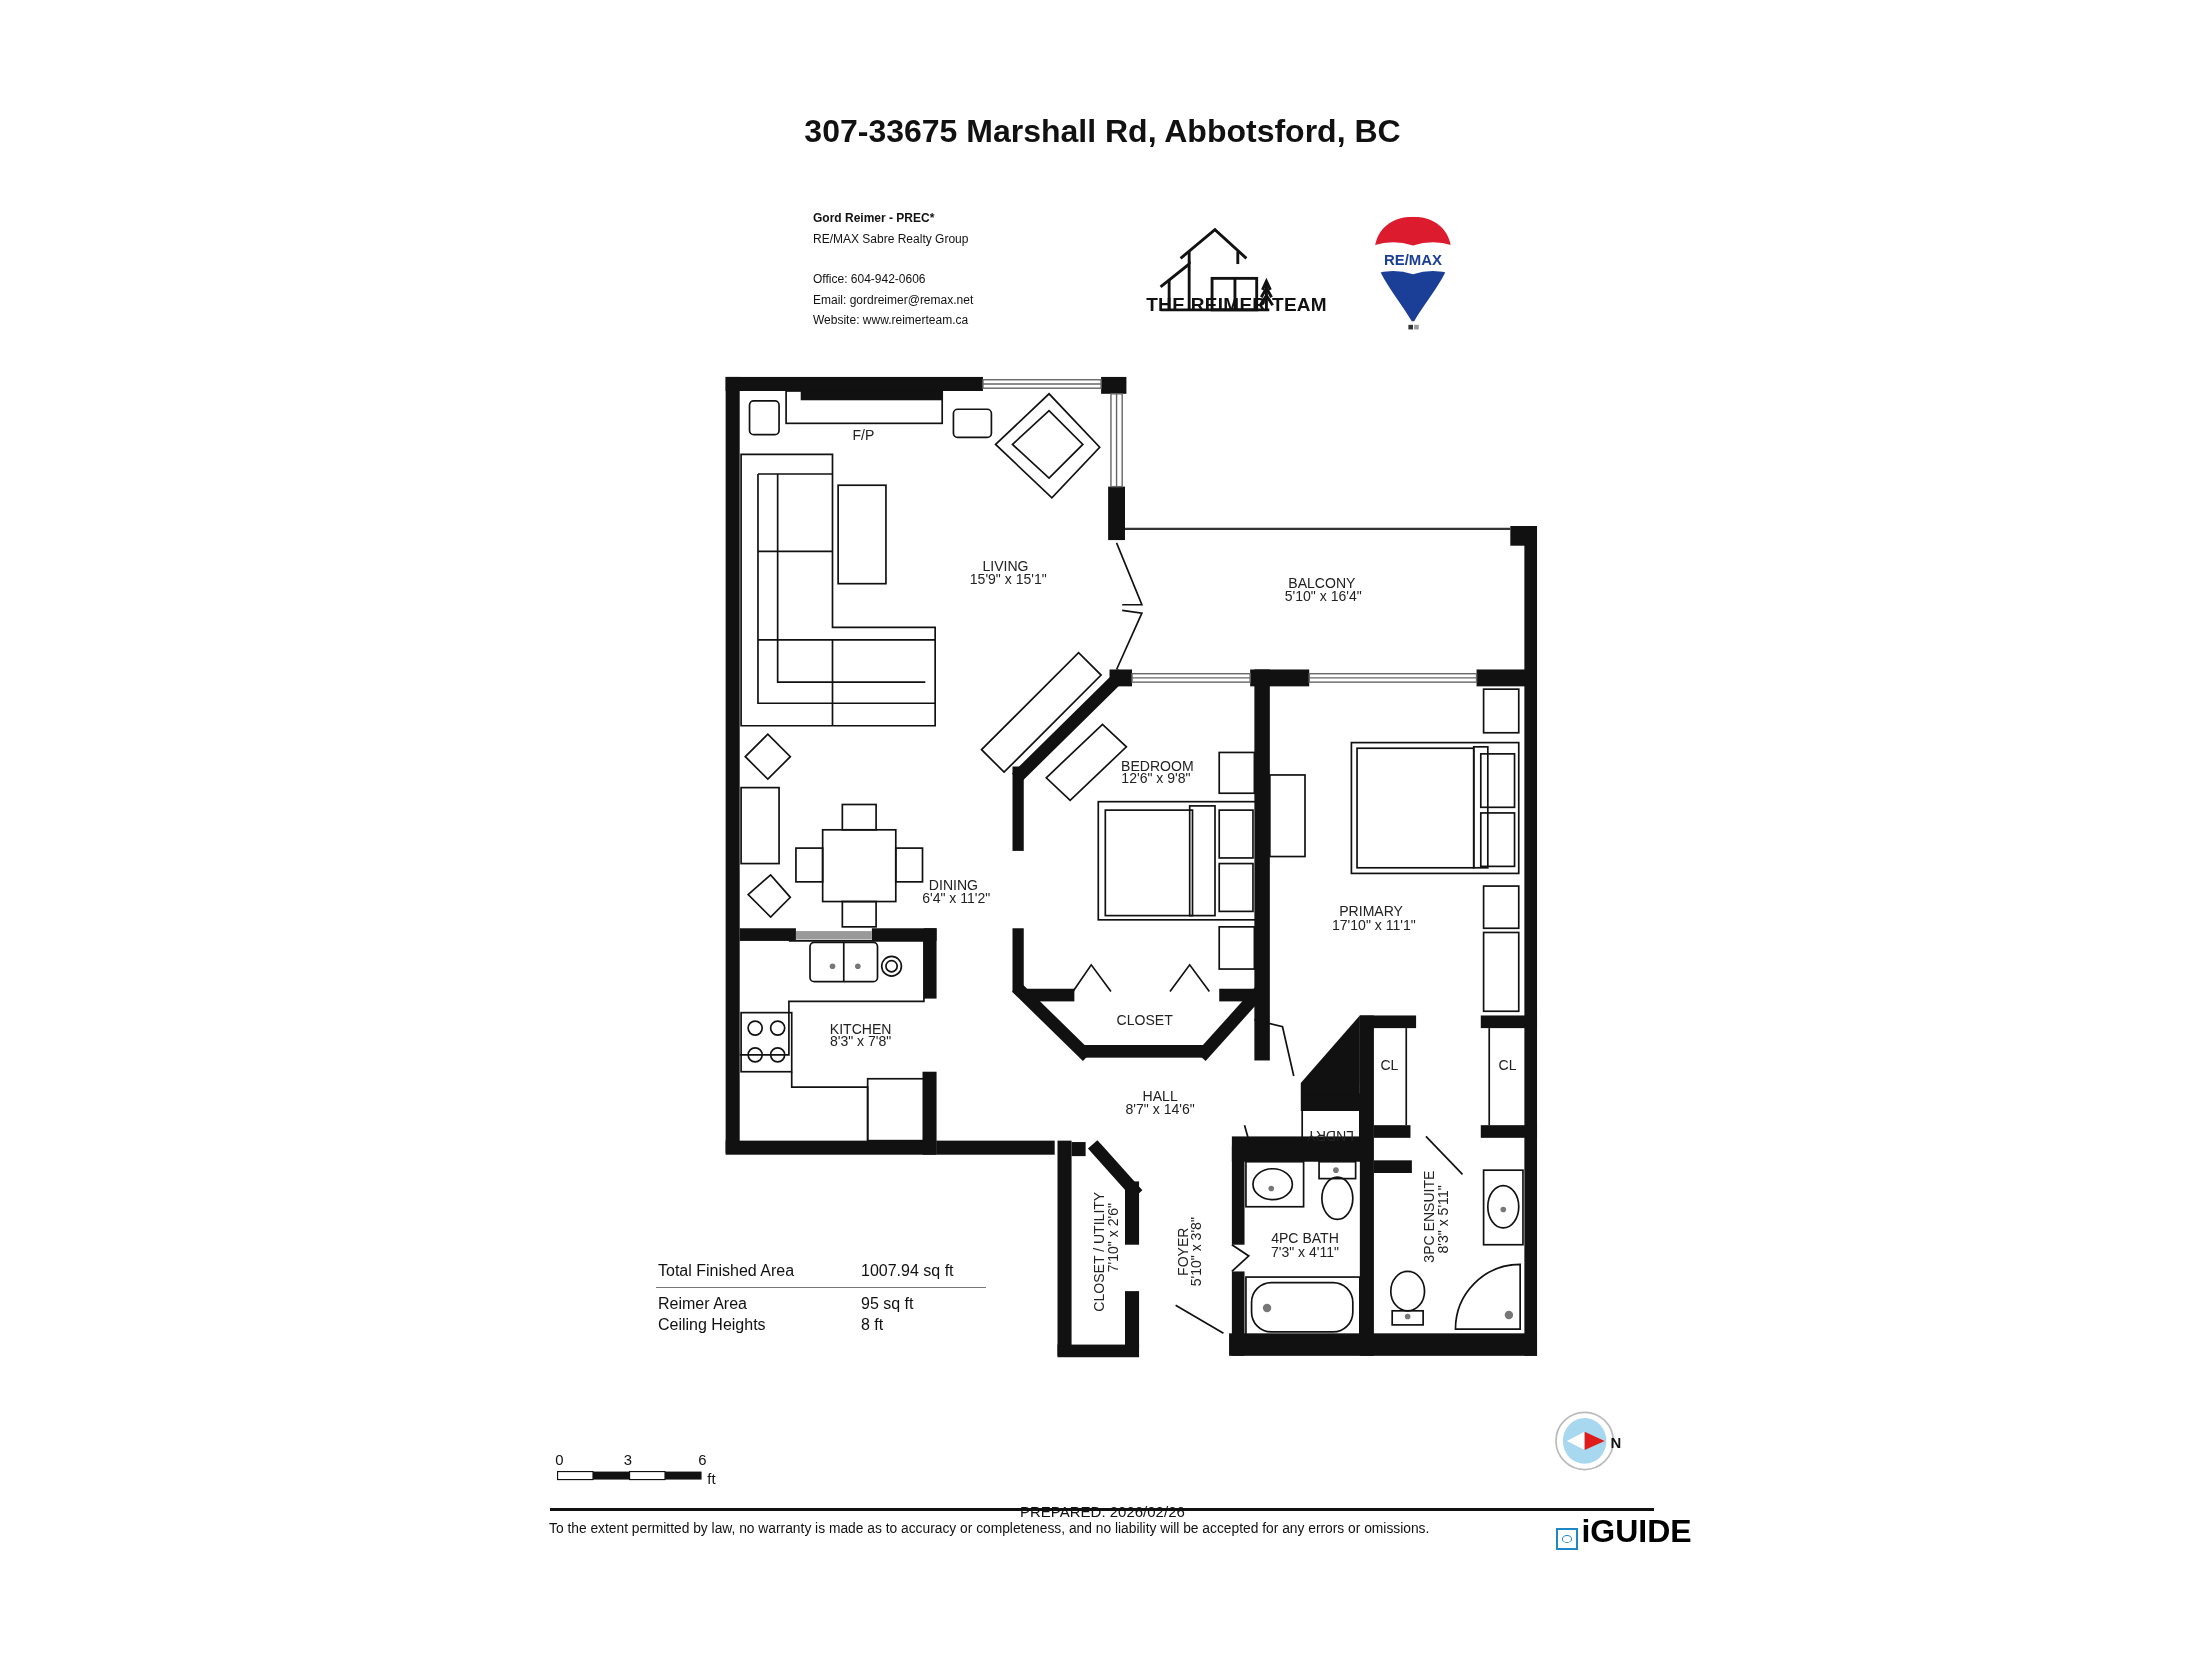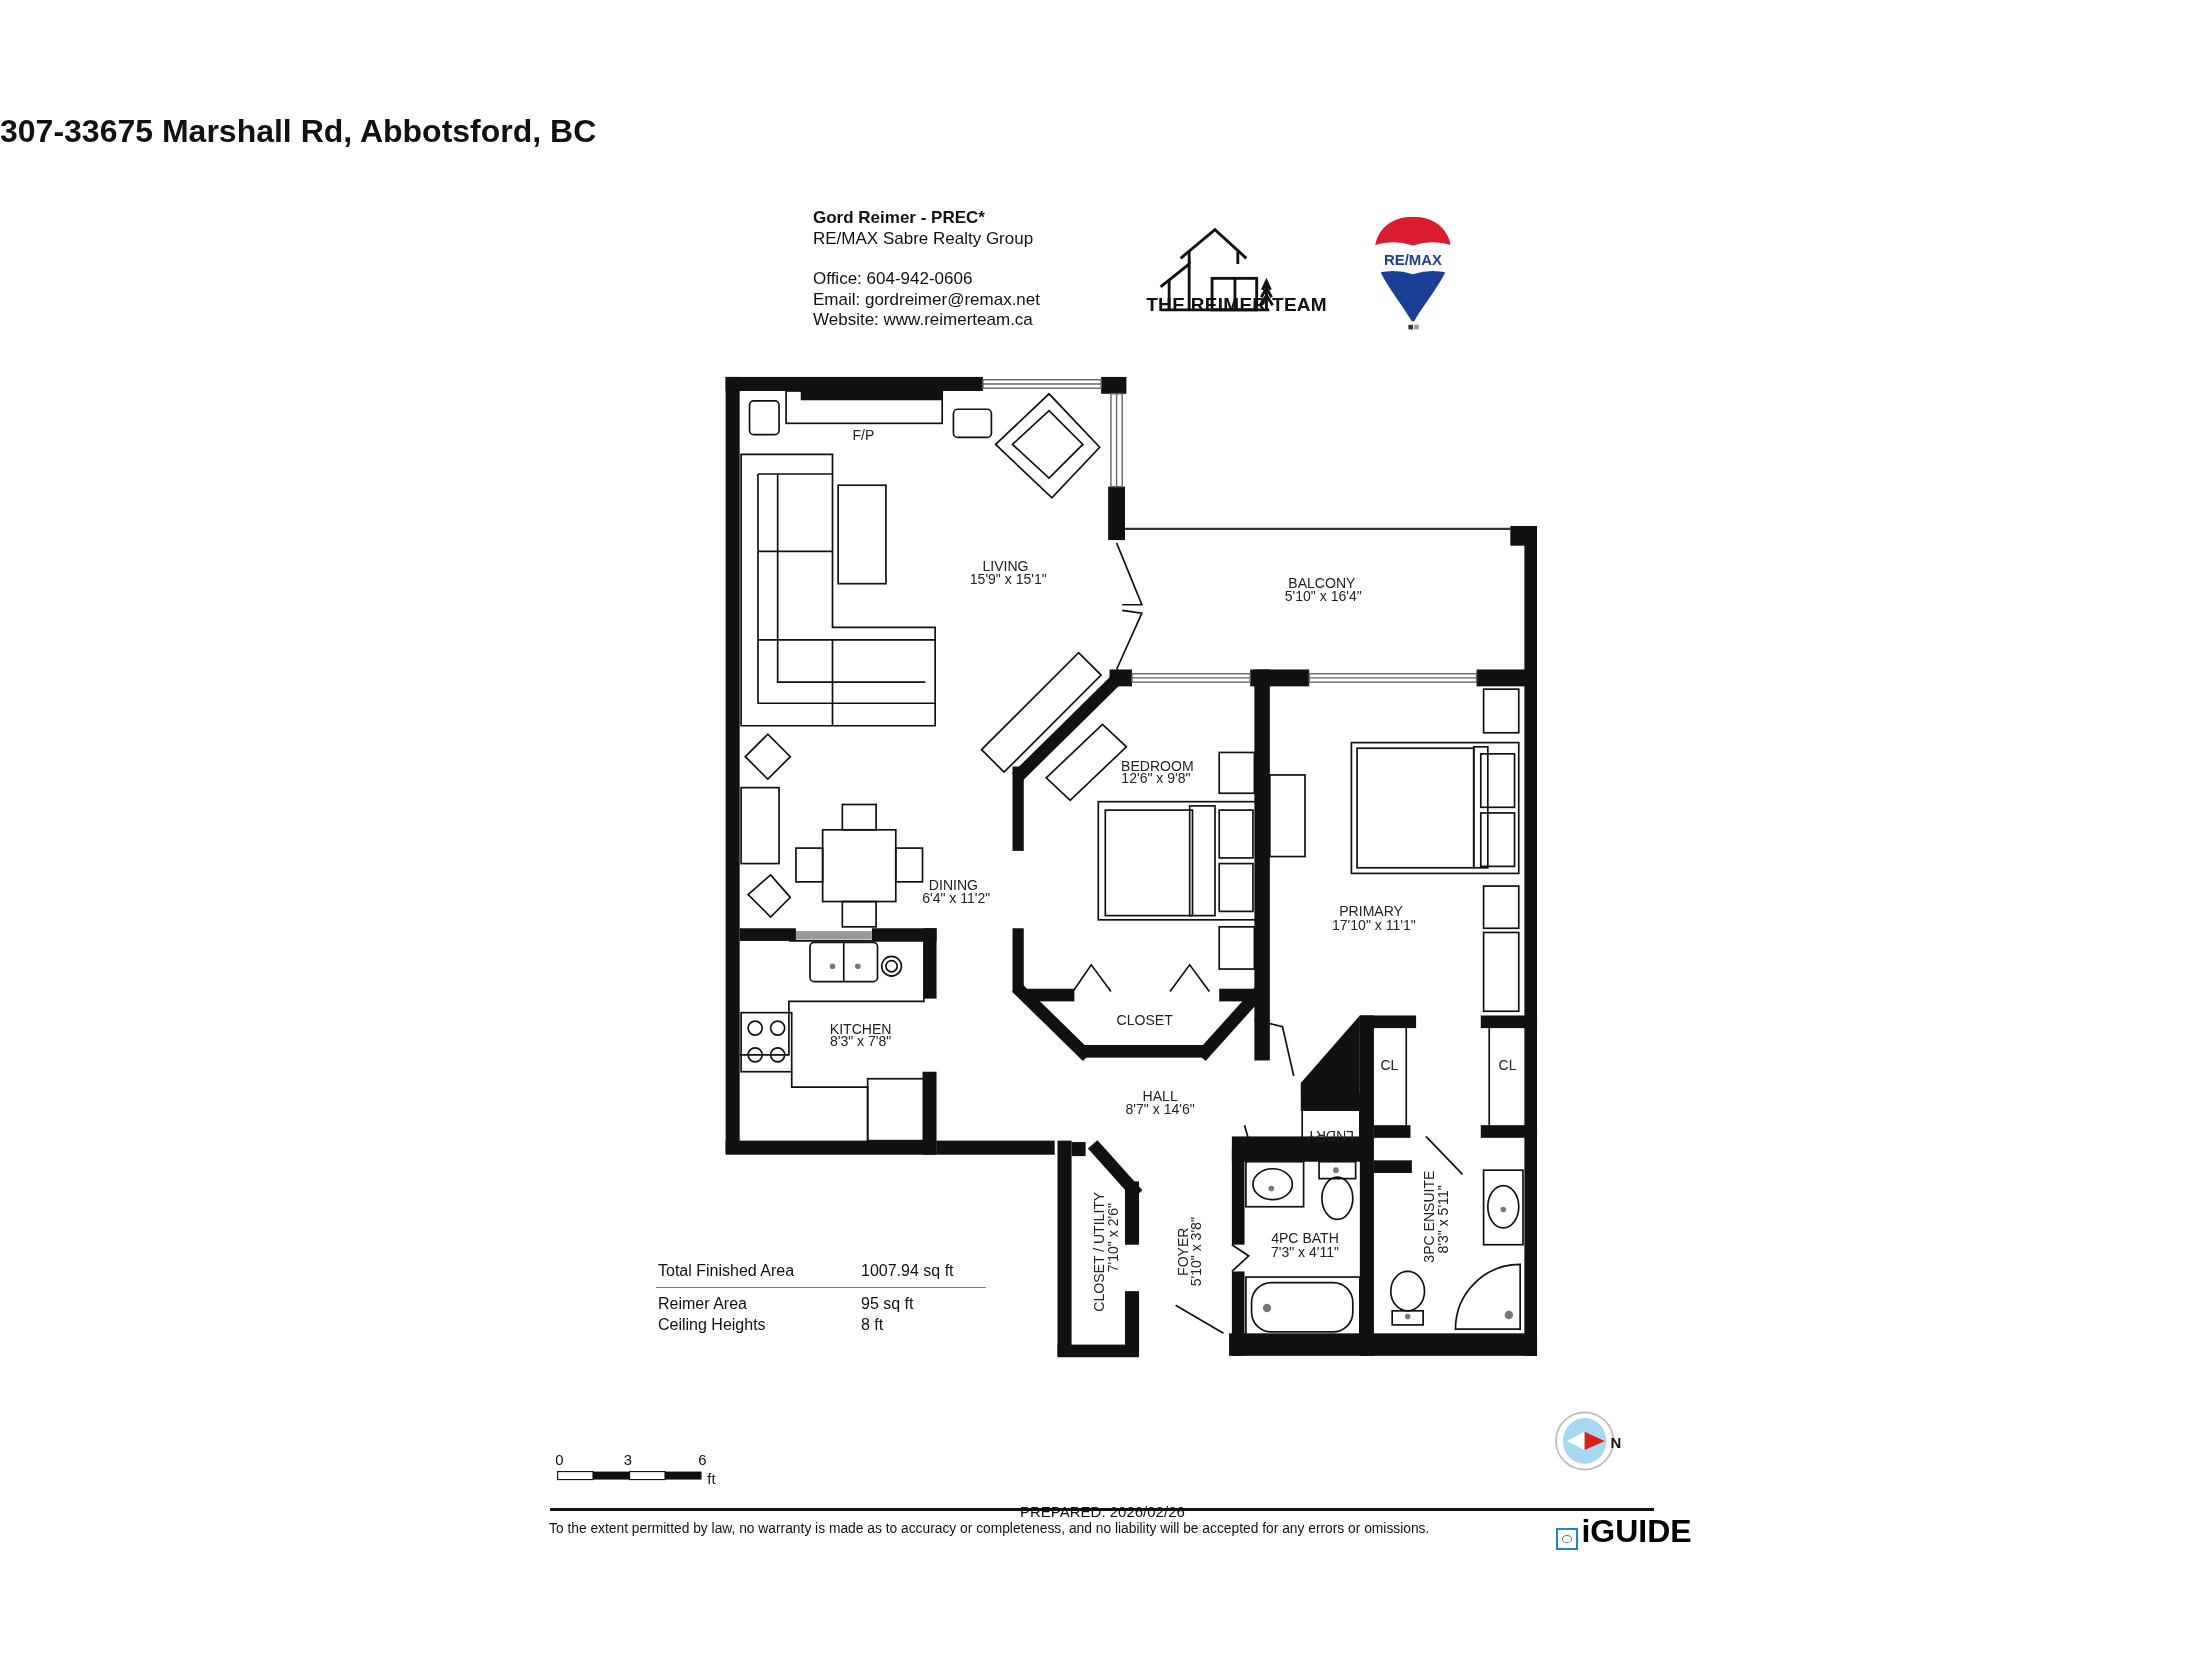--- a/index.html
+++ b/index.html
@@ -1,19 +1,19 @@
 <!DOCTYPE html>
 <html style="font-size:9.2px"><head>
 <meta charset="utf-8">
 <style>
   html, body { margin: 0; padding: 0; background: #ffffff; }
   body { width: 2205px; height: 1654px; position: relative; overflow: hidden; font-family: "Liberation Sans", sans-serif; color: #111; }
   .abs { position: absolute; }
-  .title { left: 0; width: 2205px; top: 113px; text-align: left; font-weight: bold; font-size: 32px; letter-spacing: 0px; }
-  .agent { left: 813px; top: 208px; font-size: 17px; line-height: 20.7px; }
+  .title { left: 0; width: 2205px; top: 113px; text-align: center; font-weight: bold; font-size: 32px; letter-spacing: 0px; }
+  .agent { left: 813px; top: 208px; font-size: 12px; line-height: 20.7px; }
   .agent .name { font-weight: bold; }
   .agent .gap { height: 19.5px; }
   .reimer-logo { left: 1120px; top: 224px; width: 207px; height: 103px; }
   .reimer-text { left: 1120px; top: 294px; width: 207px; text-align: right; font-weight: bold; font-size: 19px; letter-spacing: 0.3px; }
   .remax-logo { left: 1367px; top: 212px; width: 92px; height: 121px; }
   .plan { left: 0; top: 0; width: 2205px; height: 1654px; }
   .stats { left: 658px; top: 1261px; width: 327px; font-size: 16px; }
   .stats .row { display: flex; height: 20.7px; align-items: center; }
   .stats .lbl { width: 203px; }
   .stats hr { border: none; border-top: 1.7px solid #777; margin: 5.7px 0 5.7px -2.3px; width: 330px; }

